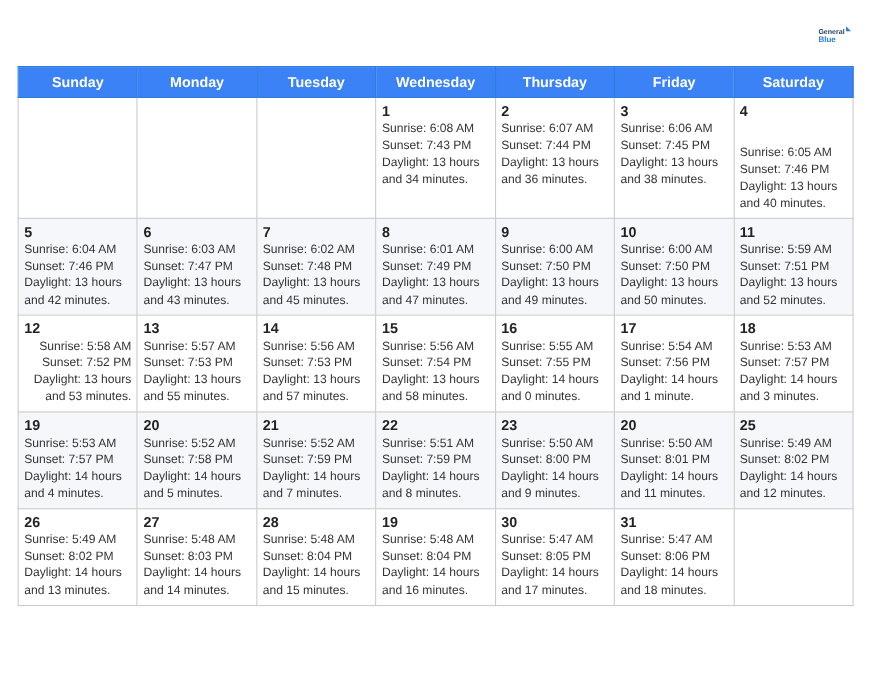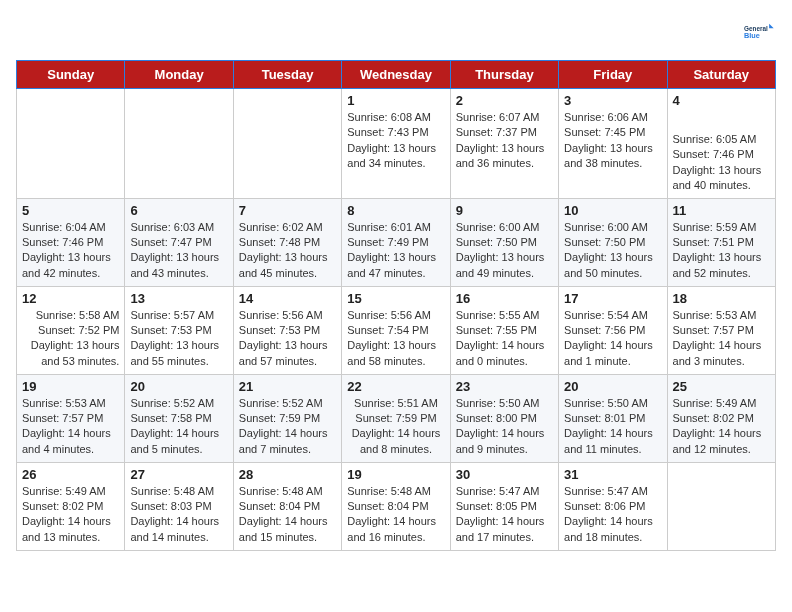--- a/index.html
+++ b/index.html
@@ -36,21 +36,21 @@
     .calendar-subtitle {
       font-size: 16px;
       color: #333;
     }
     table {
       width: 100%;
       border-collapse: collapse;
       table-layout: fixed;
     }
     .day-header {
-      background: #b91c1c;
+      background: #3b82f6;
       color: #fff;
       text-align: center;
       padding: 6px 4px;
       font-size: 13px;
       font-weight: bold;
       border: 1px solid #2a7de1;
     }
     td {
       border: 1px solid #ccc;
       vertical-align: top;
@@ -119,21 +119,21 @@
         <td>
           <div class="day-num">1</div>
           <div class="day-info" style="white-space: pre-line;">Sunrise: 6:08 AM
 Sunset: 7:43 PM
 Daylight: 13 hours
 and 34 minutes.</div>
         </td>
         <td>
           <div class="day-num">2</div>
           <div class="day-info" style="white-space: pre-line;">Sunrise: 6:07 AM
-Sunset: 7:37 PM
+Sunset: 7:44 PM
 Daylight: 13 hours
 and 36 minutes.</div>
         </td>
         <td>
           <div class="day-num">3</div>
           <div class="day-info" style="white-space: pre-line;">Sunrise: 6:06 AM
 Sunset: 7:45 PM
 Daylight: 13 hours
 and 38 minutes.</div>
         </td>
@@ -264,21 +264,21 @@
         </td>
         <td>
           <div class="day-num">21</div>
           <div class="day-info" style="white-space: pre-line;">Sunrise: 5:52 AM
 Sunset: 7:59 PM
 Daylight: 14 hours
 and 7 minutes.</div>
         </td>
         <td>
           <div class="day-num">22</div>
-          <div class="day-info" style="white-space: pre-line; text-align: center;">Sunrise: 5:51 AM
+          <div class="day-info" style="white-space: pre-line;">Sunrise: 5:51 AM
 Sunset: 7:59 PM
 Daylight: 14 hours
 and 8 minutes.</div>
         </td>
         <td>
           <div class="day-num">23</div>
           <div class="day-info" style="white-space: pre-line;">Sunrise: 5:50 AM
 Sunset: 8:00 PM
 Daylight: 14 hours
 and 9 minutes.</div>

